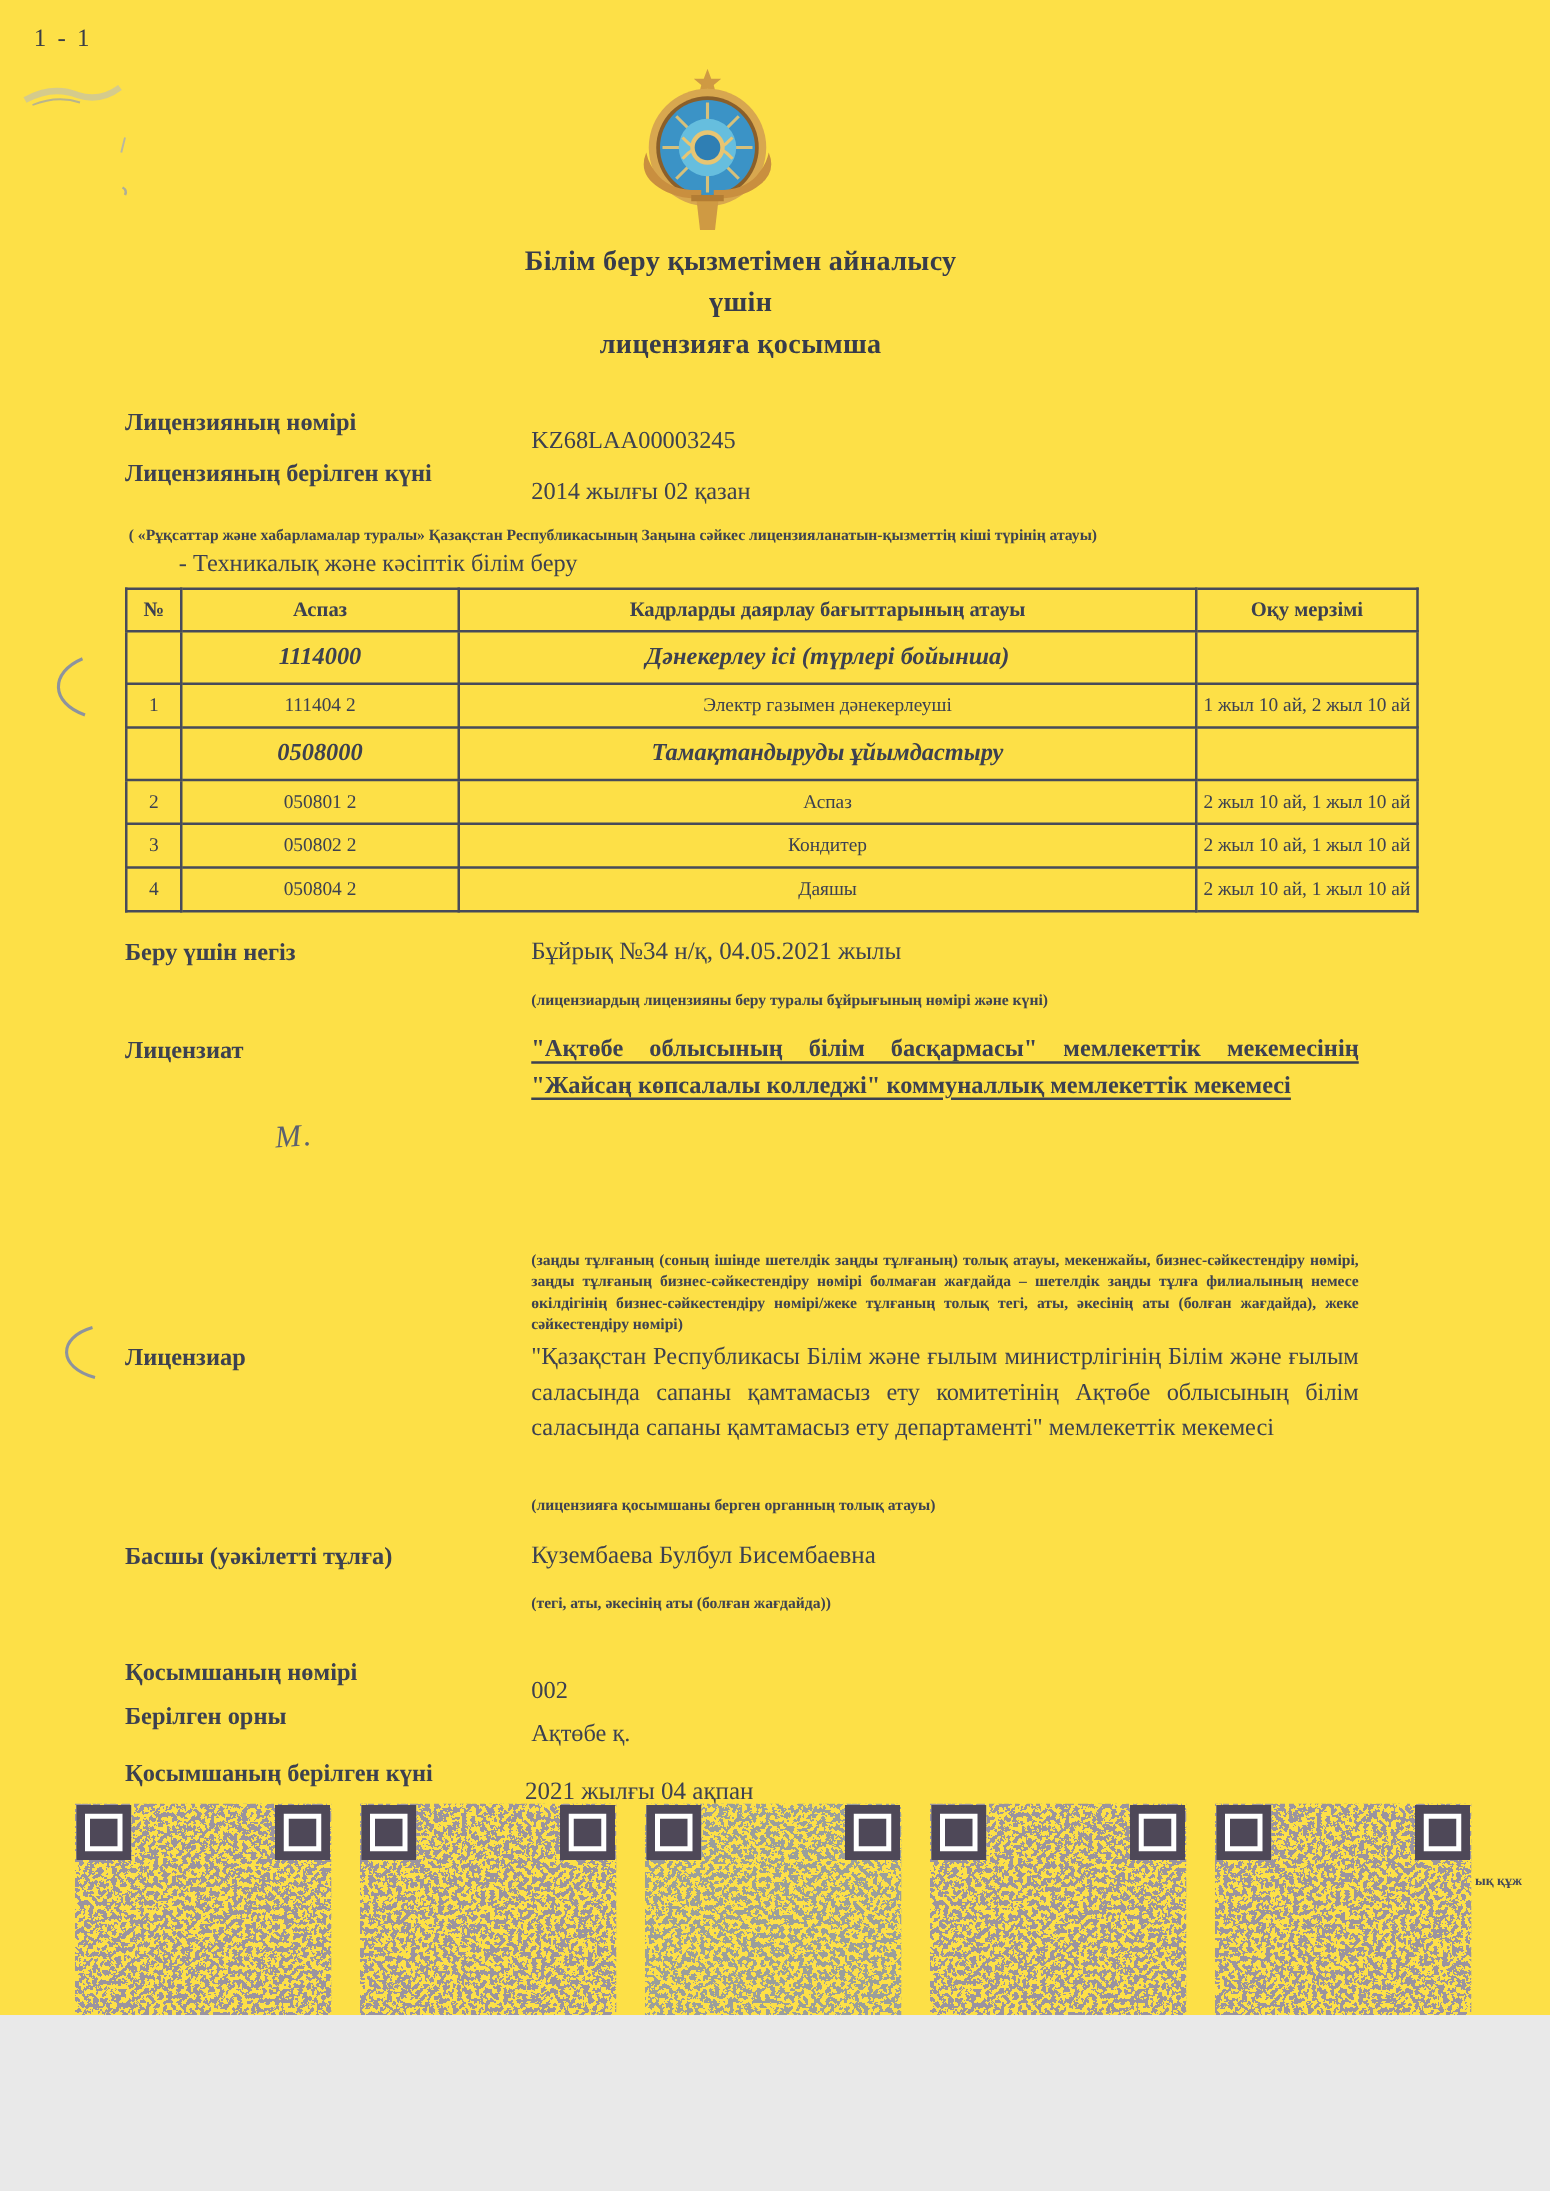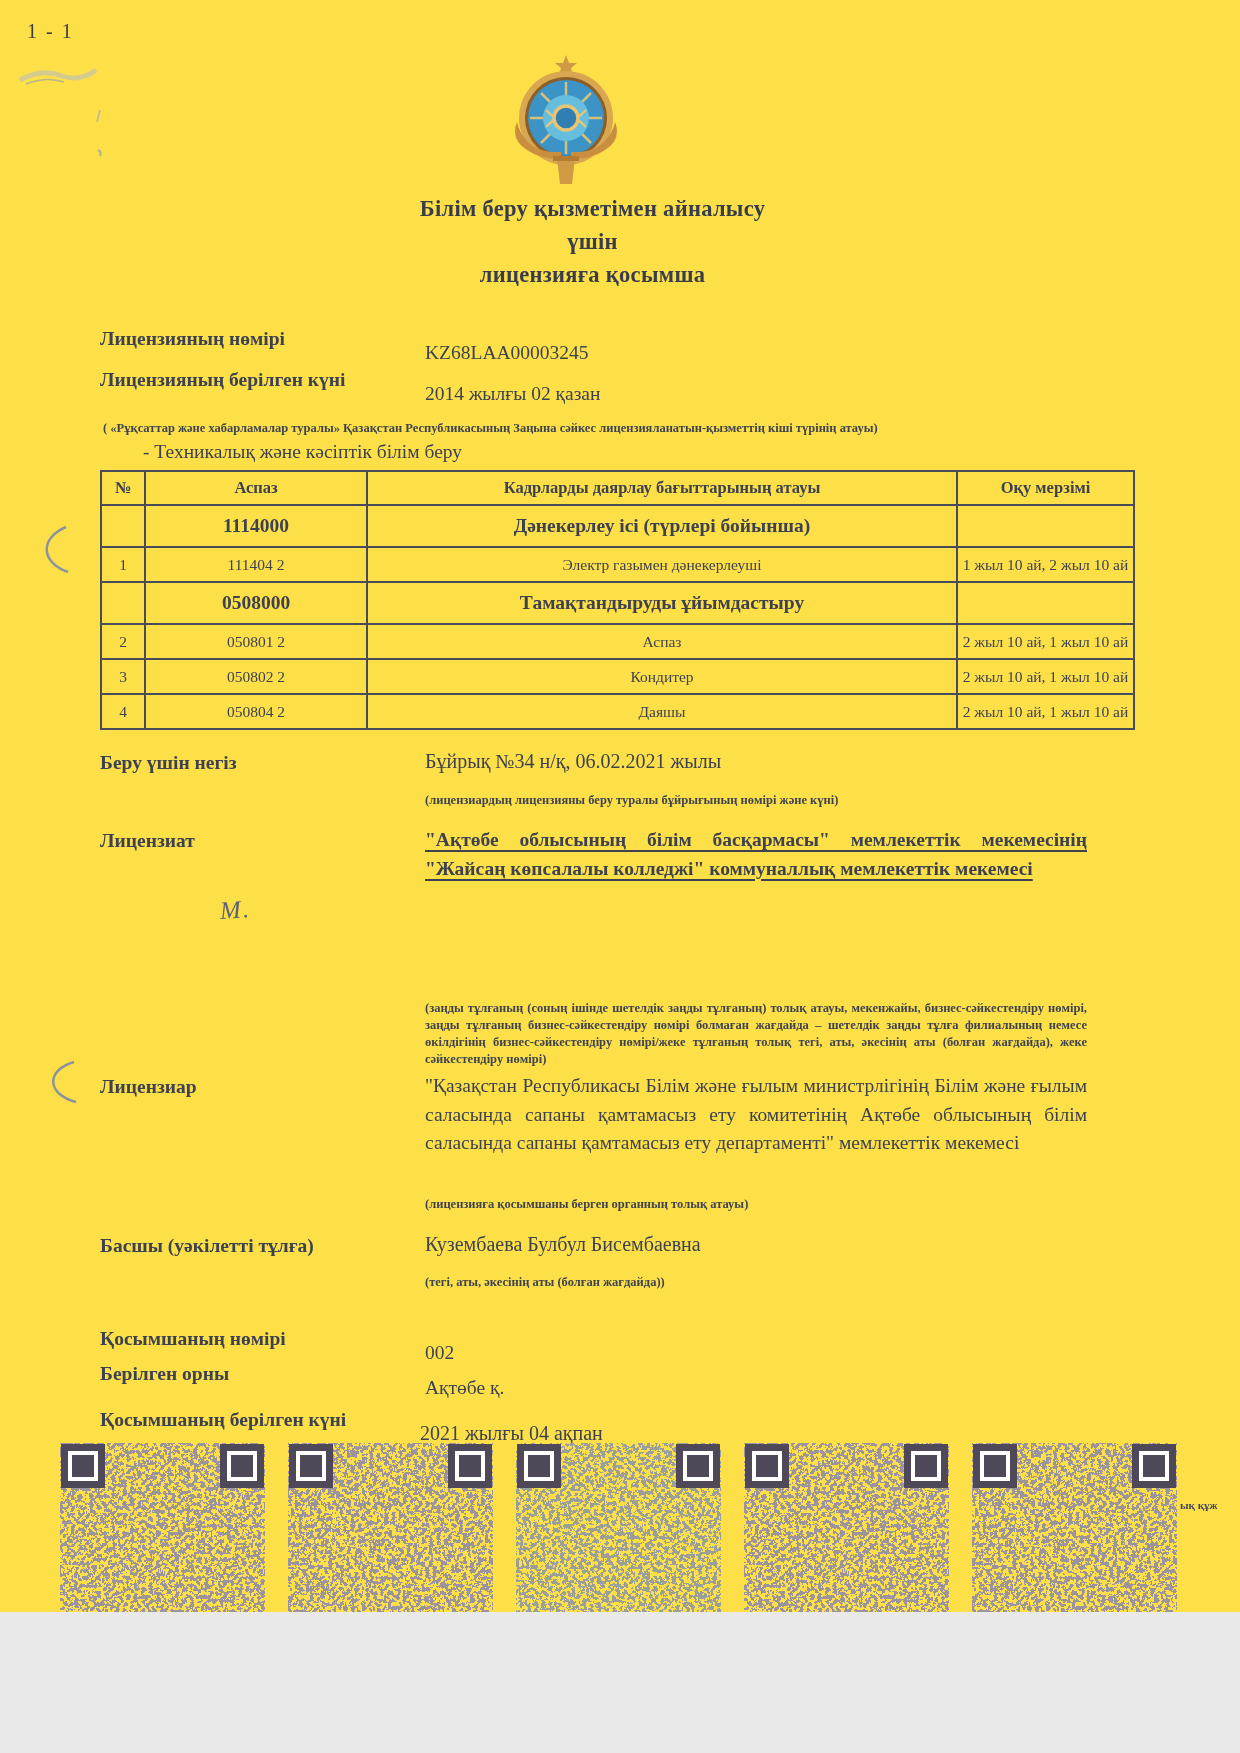--- a/index.html
+++ b/index.html
@@ -19,21 +19,21 @@
   .kv .val{font-size:19.5px;margin-top:28px;}
   .lbl-wide{left:100px;font-weight:bold;font-size:19.5px;}
   .fineprint{font-size:12.5px;font-weight:600;color:#3f4350;line-height:17px;}
   .subtype-val{left:143px;font-size:19.5px;}
   
   .lic-table{left:100px;top:470px;width:1035px;border-collapse:collapse;table-layout:fixed;}
   .lic-table th,.lic-table td{border:2px solid #474b5a;text-align:center;vertical-align:middle;
     padding:2px 4px;overflow:hidden;white-space:nowrap;}
   .lic-table th{font-size:16.5px;font-weight:bold;height:28px;}
   .lic-table td{font-size:15.5px;height:29px;}
-  .lic-table tr.group td{font-weight:bold;font-size:19.5px;height:36px;}
+  .lic-table tr.group td{font-weight:bold;font-size:19.5px;height:36px;font-style:italic;}
   .lic-table td.term{font-size:15.5px;}
   
   .para{left:425px;width:662px;font-size:19.5px;line-height:28.5px;text-align:justify;}
   .para.bold-u{font-weight:bold;text-decoration:underline;text-decoration-thickness:2px;text-underline-offset:4px;}
   .note{left:425px;width:662px;text-align:justify;}
   .val-single{left:425px;font-size:20px;}
   .handwriting{left:220px;top:896px;font-size:25px;font-style:italic;color:#5c6170;
                transform:rotate(-4deg);letter-spacing:2px;}
   
   .qr-block{position:absolute;width:205px;height:253px;}
@@ -177,21 +177,21 @@
     <tr>
       <td>4</td>
       <td>050804 2</td>
       <td>Даяшы</td>
       <td class="term">2 жыл 10 ай, 1 жыл 10 ай</td>
     </tr>
   </tbody>
     </table>
 
   <div class="abs lbl-wide" style="top:752px">Беру үшін негіз</div>
-  <div class="abs val-single" style="top:750px">Бұйрық №34 н/қ, 06.02.2021 жылы</div>
+  <div class="abs val-single" style="top:750px">Бұйрық №34 н/қ, 04.05.2021 жылы</div>
   <div class="abs fineprint note" style="top:792px">(лицензиардың лицензияны беру туралы бұйрығының нөмірі және күні)</div>
 
   <div class="abs lbl-wide" style="top:830px">Лицензиат</div>
   <div class="abs para bold-u" style="top:826px">"Ақтөбе облысының білім басқармасы" мемлекеттік мекемесінің "Жайсаң көпсалалы колледжі" коммуналлық мемлекеттік мекемесі</div>
   <div class="abs handwriting">М.</div>
   <div class="abs fineprint note" style="top:1000px">(заңды тұлғаның (соның ішінде шетелдік заңды тұлғаның) толық атауы, мекенжайы, бизнес-сәйкестендіру нөмірі, заңды тұлғаның бизнес-сәйкестендіру нөмірі болмаған жағдайда – шетелдік заңды тұлға филиалының немесе өкілдігінің бизнес-сәйкестендіру нөмірі/жеке тұлғаның толық тегі, аты, әкесінің аты (болған жағдайда), жеке сәйкестендіру нөмірі)</div>
 
   <div class="abs lbl-wide" style="top:1076px">Лицензиар</div>
   <div class="abs para" style="top:1072px">"Қазақстан Республикасы Білім және ғылым министрлігінің Білім және ғылым саласында сапаны қамтамасыз ету комитетінің Ақтөбе облысының білім саласында сапаны қамтамасыз ету департаменті" мемлекеттік мекемесі</div>
   <div class="abs fineprint note" style="top:1196px">(лицензияға қосымшаны берген органның толық атауы)</div>

